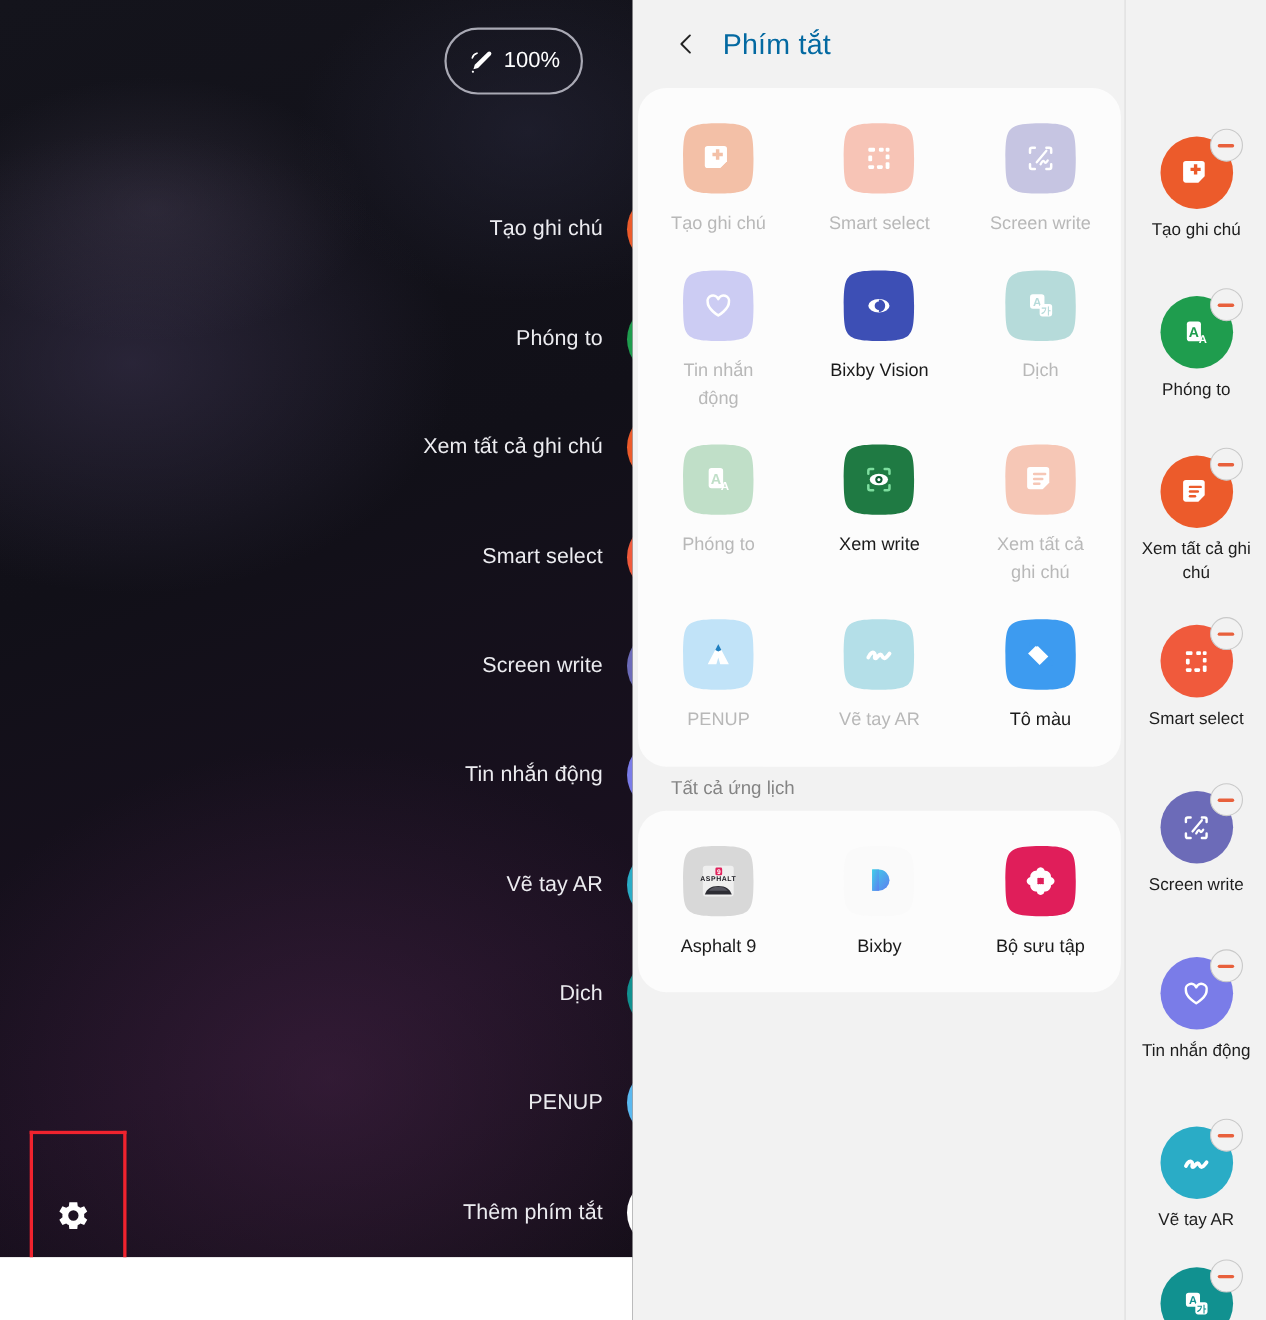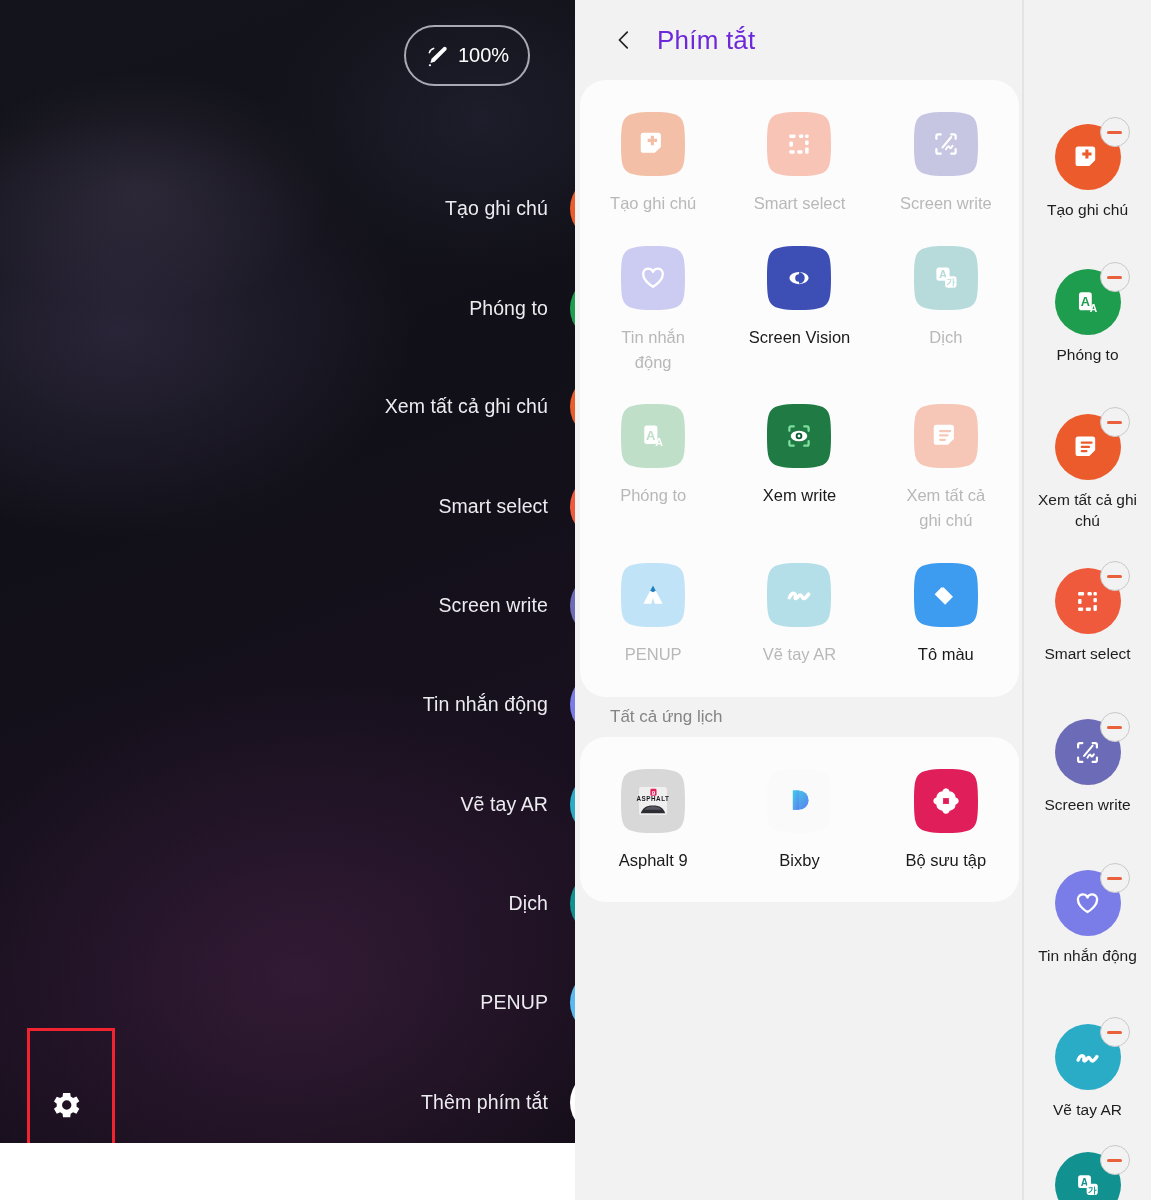--- a/index.html
+++ b/index.html
@@ -62,21 +62,21 @@
     border:3px solid #f0232e; border-bottom:none; z-index:6;
   }
 
   
   #mid-panel{
     position:absolute; left:575px; top:0; width:449px; height:1200px;
     background:#f2f2f2; overflow:hidden;
   }
   #mid-header{ height:80px; display:flex; align-items:center; padding-left:38px; gap:22px; }
   #back-btn{ width:22px; height:30px; display:flex; align-items:center; }
-  #mid-title{ font-size:26px; color:#6d28d9; letter-spacing:.2px; }
+  #mid-title{ font-size:26px; color:#0369a1; letter-spacing:.2px; }
   .sec-head{
     font-size:17px; color:#848484; padding:0 0 0 35px; height:40px;
     display:flex; align-items:center;
   }
   .card{
     background:#fcfcfc; border-radius:26px; margin:0 5px;
   }
   .grid{
     display:grid; grid-template-columns:repeat(3,1fr);
     padding:18px 0 14px 0;
@@ -356,21 +356,21 @@
                 <path d="M34 2c17.2 0 23.6 1.9 27.2 5.5C64.8 11.1 66 17.3 66 34s-1.2 22.9-4.8 26.5C57.6 64.1 51.2 66 34 66S10.4 64.1 6.8 60.5C3.2 56.9 2 51.3 2 34S3.2 11.1 6.8 7.5C10.4 3.9 16.8 2 34 2z" fill="#3d4fb5"></path>
               </svg>
               <span style="position:relative;color:#3d4fb5;display:flex">
                 <svg width="42" height="42" viewBox="0 0 48 48">
                   <ellipse cx="24" cy="24" rx="11" ry="7" fill="#ffffff"></ellipse>
                   <path d="M24 17.5c3.6 0 6.5 2.9 6.5 6.5s-2.9 6.5-6.5 6.5z" fill="currentColor"></path>
                   <circle cx="24" cy="24" r="4.4" fill="currentColor"></circle>
                 </svg>
               </span>
             </span>
-            <span class="glabel on">Screen Vision</span>
+            <span class="glabel on">Bixby Vision</span>
           </div>
           <div class="gcell">
             <span class="gicon" style="color:#b6dbda;position:relative">
               <svg class="squircle" viewBox="0 0 68 68" style="position:absolute;left:0;top:0">
                 <path d="M34 2c17.2 0 23.6 1.9 27.2 5.5C64.8 11.1 66 17.3 66 34s-1.2 22.9-4.8 26.5C57.6 64.1 51.2 66 34 66S10.4 64.1 6.8 60.5C3.2 56.9 2 51.3 2 34S3.2 11.1 6.8 7.5C10.4 3.9 16.8 2 34 2z" fill="#b6dbda"></path>
               </svg>
               <span style="position:relative;color:#b6dbda;display:flex">
                 <svg width="42" height="42" viewBox="0 0 48 48">
                   <rect x="13" y="12" width="15" height="15" rx="3" fill="#ffffff"></rect>
                   <text x="20.5" y="24" font-size="12" font-weight="bold" font-family="Liberation Sans,sans-serif" fill="currentColor" text-anchor="middle">A</text>

